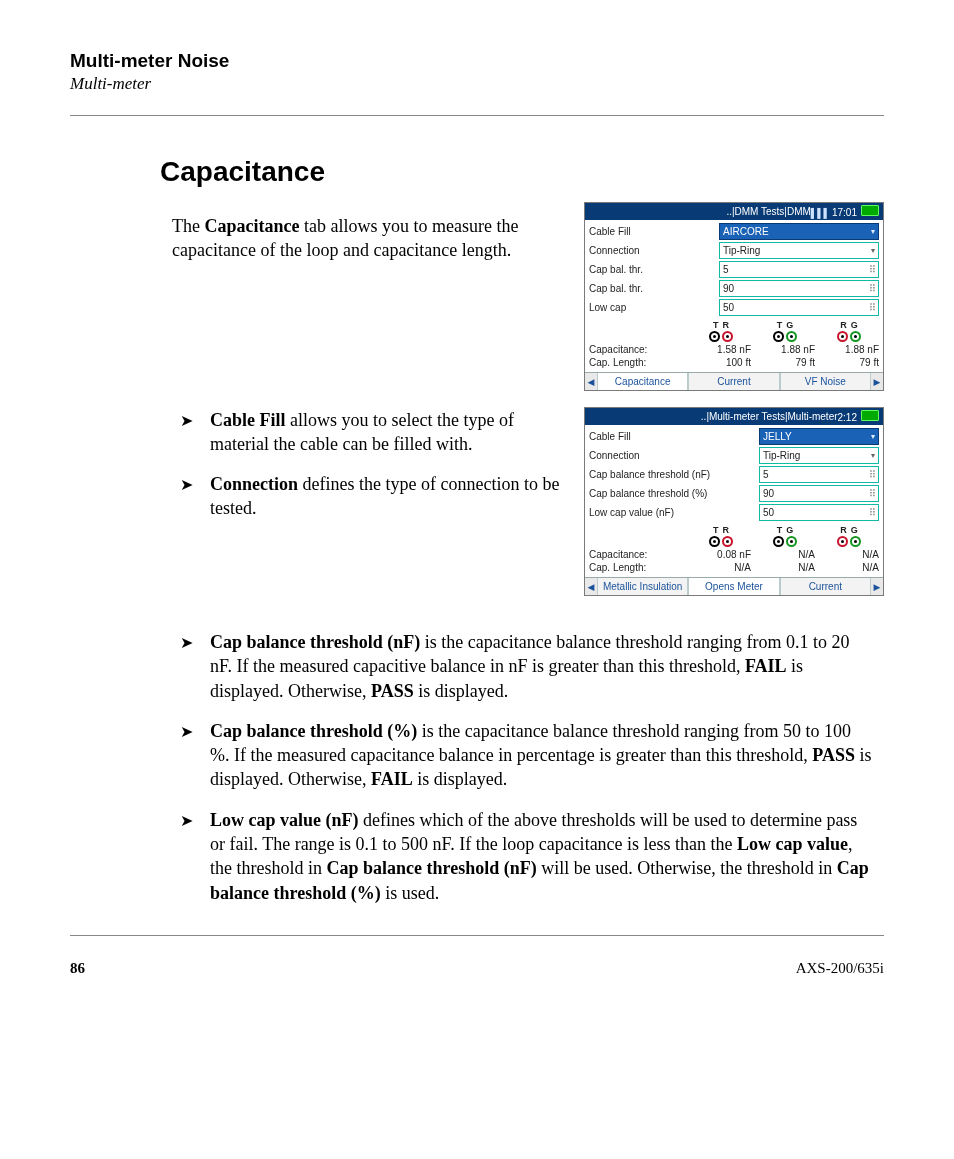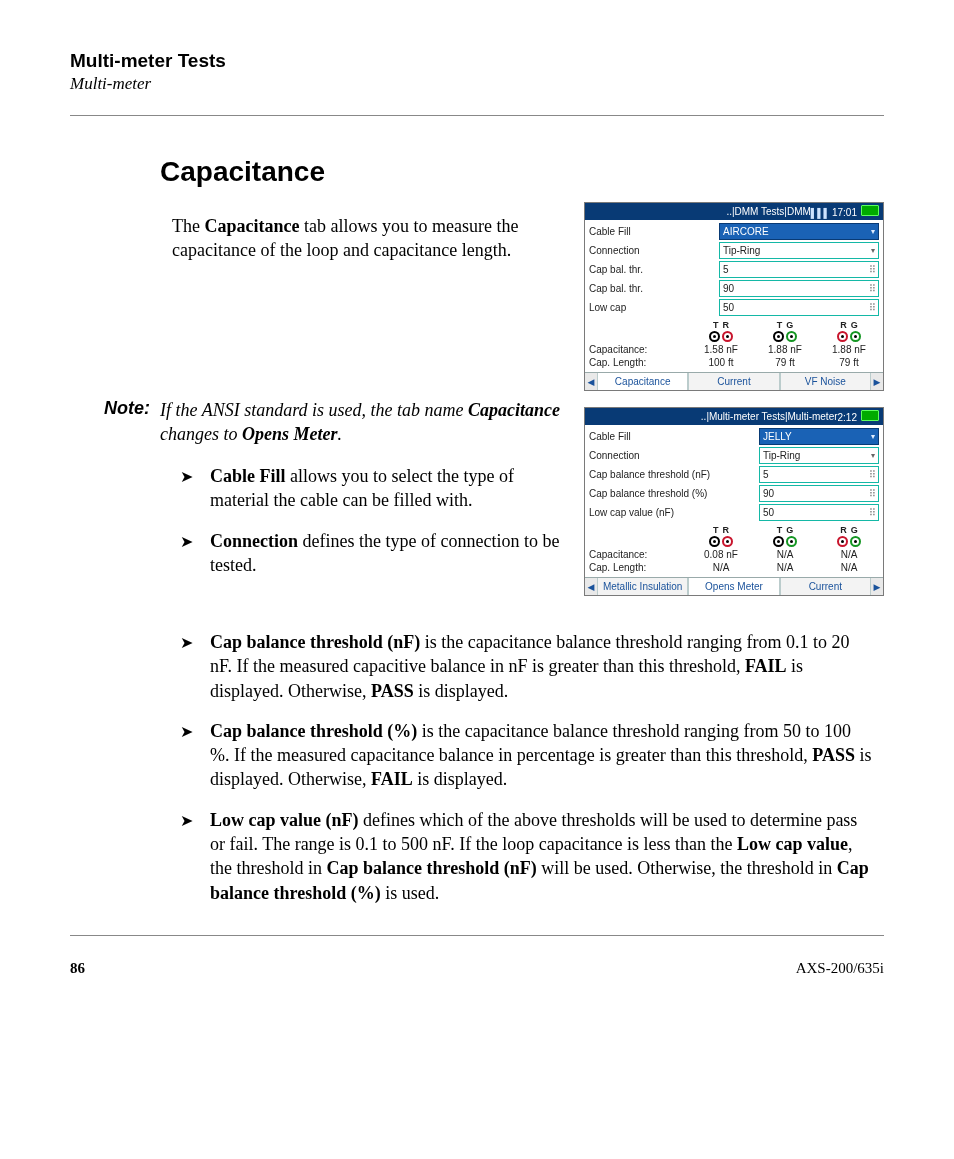--- a/index.html
+++ b/index.html
@@ -169,57 +169,51 @@
   .circ::after{content:""; position:absolute; width:3px; height:3px; border-radius:50%; background:#000; top:2px; left:2px;}
   .circ.red{ border-color:#c8152d;}
   .circ.green{ border-color:#159623;}
   .data-row {
     display:grid;
     grid-template-columns: 1fr 60px 60px 60px;
     gap:4px;
     margin-bottom:2px;
   }
   .data-row .lbl{ }
-  .data-row .v{ text-align:center; }
+  .data-row .v{ text-align:right; }
   .tabs {
     display:grid;
     grid-template-columns: 12px 1fr 1fr 1fr 12px;
     border-top:1px solid #9aa;
     font-size:10px;
     color:#1a529b;
     text-align:center;
   }
   .tabs .tab { padding:3px 2px; border-left:1px solid #bcc; border-right:1px solid #bcc; background:#f3f3f3;}
   .tabs .tab.active { color:#1a529b; font-weight:400; background:#fff;}
   .tabs .arrow { background:#e9e9e9; display:flex; align-items:center; justify-content:center; color:#1a529b; font-size:9px;}
   .sig { font-size:9px; color:#cde3ff; margin-right:2px;}
 </style>
 </head>
 <body>
 
 <div class="page">
-  <div class="chapter-title">Multi-meter Tests</div>
+  <div class="chapter-title">Multi-meter Noise</div>
   <div class="section-subtitle">Multi-meter</div>
   <div class="rule"></div>
 
   <h2 class="section-heading">Capacitance</h2>
 
   <div class="main-area">
     <div class="text-col">
       <p class="intro-p">
         <span>The </span><b>Capacitance</b><span> tab allows you to measure the capacitance of the loop and capacitance length.</span>
       </p>
       <div class="spacer-lg"></div>
 
-      <div class="note-row">
-        <div class="note-label">Note:</div>
-        <div class="note-body">
-          <span>If the ANSI standard is used, the tab name </span><b>Capacitance</b><span> changes to </span><b>Opens Meter</b><span>.</span>
-        </div>
-      </div>
 
       <ul class="bullets" id="bullets-short">
           <li><b>Cable Fill</b> allows you to select the type of material the cable can be filled with.</li>
           <li><b>Connection</b> defines the type of connection to be tested.</li>
         </ul>
     </div>
 
     <div class="fig-col">
       <div class="device d1">
         <div class="dev-title">

